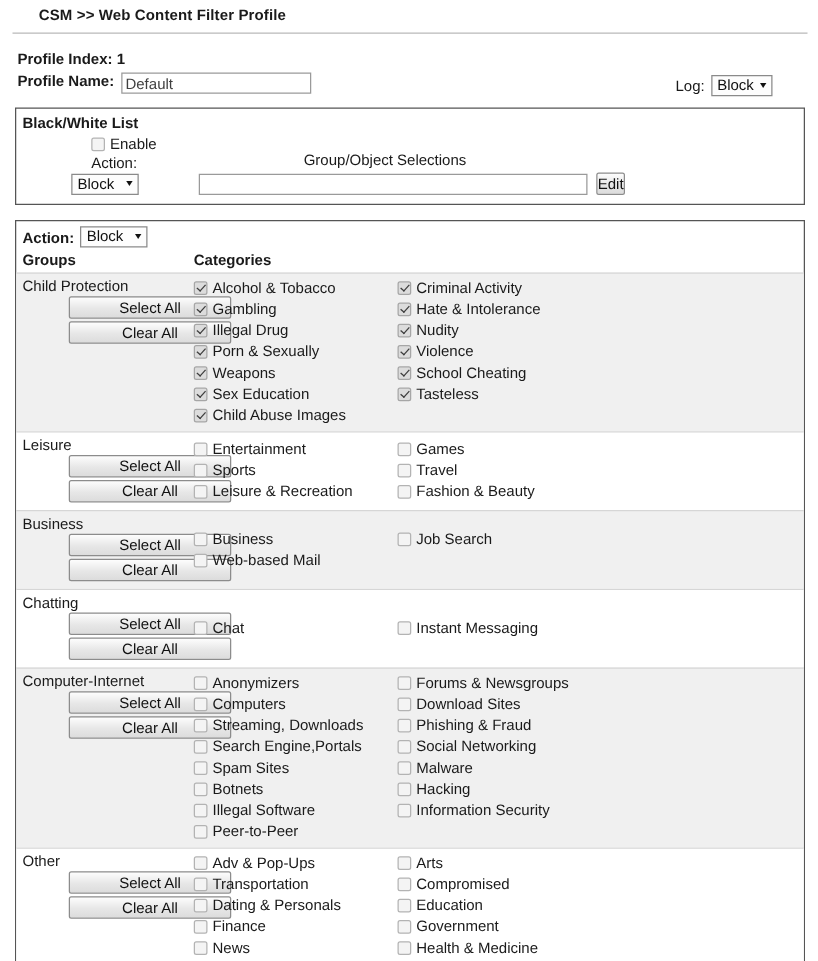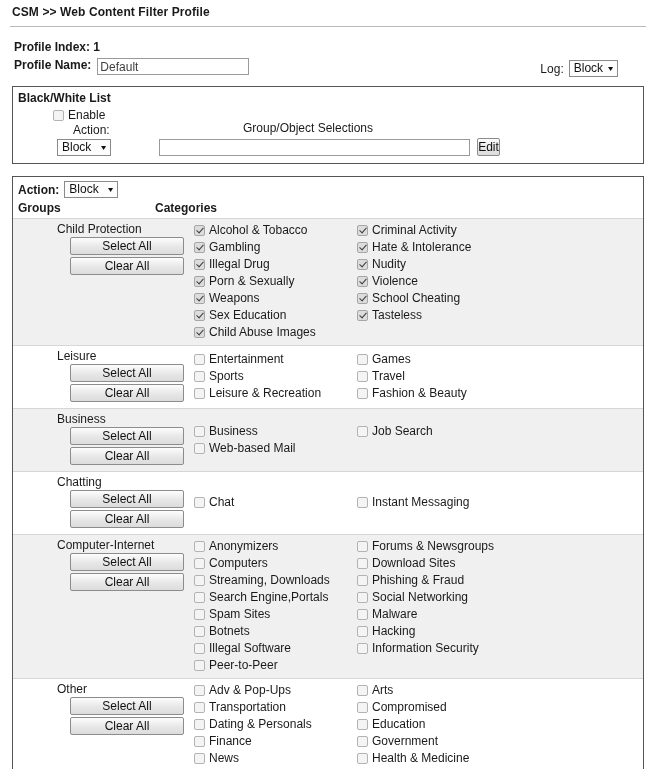--- a/index.html
+++ b/index.html
@@ -17,20 +17,21 @@
     overflow: hidden;
   }
 
   
   .breadcrumb {
     font-size: 12px;
     font-weight: bold;
     color: #1a1a1a;
     padding: 5px 0 0 12px;
     letter-spacing: 0.1px;
+    margin-left: 19px;
   }
   .hr-top {
     height: 0;
     border: 0;
     border-top: 1px solid #b9b9b9;
     margin: 7px 8px 0 10px;
   }
 
   
   .profile-block {
@@ -111,21 +112,21 @@
     position: relative;
   }
   .bw-title {
     font-weight: bold;
     font-size: 12px;
     padding: 4px 0 0 5px;
   }
   .bw-enable {
     display: flex;
     align-items: center;
-    margin: 3px 0 0 40px;
+    margin: 3px 0 0 60px;
     font-size: 12px;
   }
   .bw-action-label {
     margin: 1px 0 0 60px;
     font-size: 12px;
   }
   .bw-bottom {
     position: absolute;
     left: 44px;
     right: 6px;
@@ -183,45 +184,45 @@
     font-size: 12px;
     padding: 3px 0 3px 5px;
   }
   .head-groups { width: 137px; }
   .head-cats { }
 
   .grp-row {
     display: flex;
     border-top: 1px solid #d6d6d6;
     min-height: 30px;
-    padding-left: 39px;
   }
   .grp-row.shaded { background: #f0f0f0; }
   .grp-row.plain  { background: #ffffff; }
 
   .grp-left {
     width: 142px;
     flex: 0 0 142px;
     padding: 3px 0 4px 5px;
     box-sizing: border-box;
   }
   .grp-name {
     font-size: 12px;
     color: #1a1a1a;
     line-height: 14px;
     margin-bottom: 1px;
     white-space: nowrap;
   }
   .grp-btns { padding-left: 13px; }
   .grp-btn {
     display: block;
-    width: 114px;
+    width: 130px;
     height: 18px;
     margin-bottom: 2px;
     font-size: 12px;
+    margin-left: 24px;
   }
 
   .grp-right {
     flex: 1 1 auto;
     display: flex;
     flex-wrap: wrap;
     align-content: center;
     padding: 3px 0 4px 0;
     box-sizing: border-box;
   }

